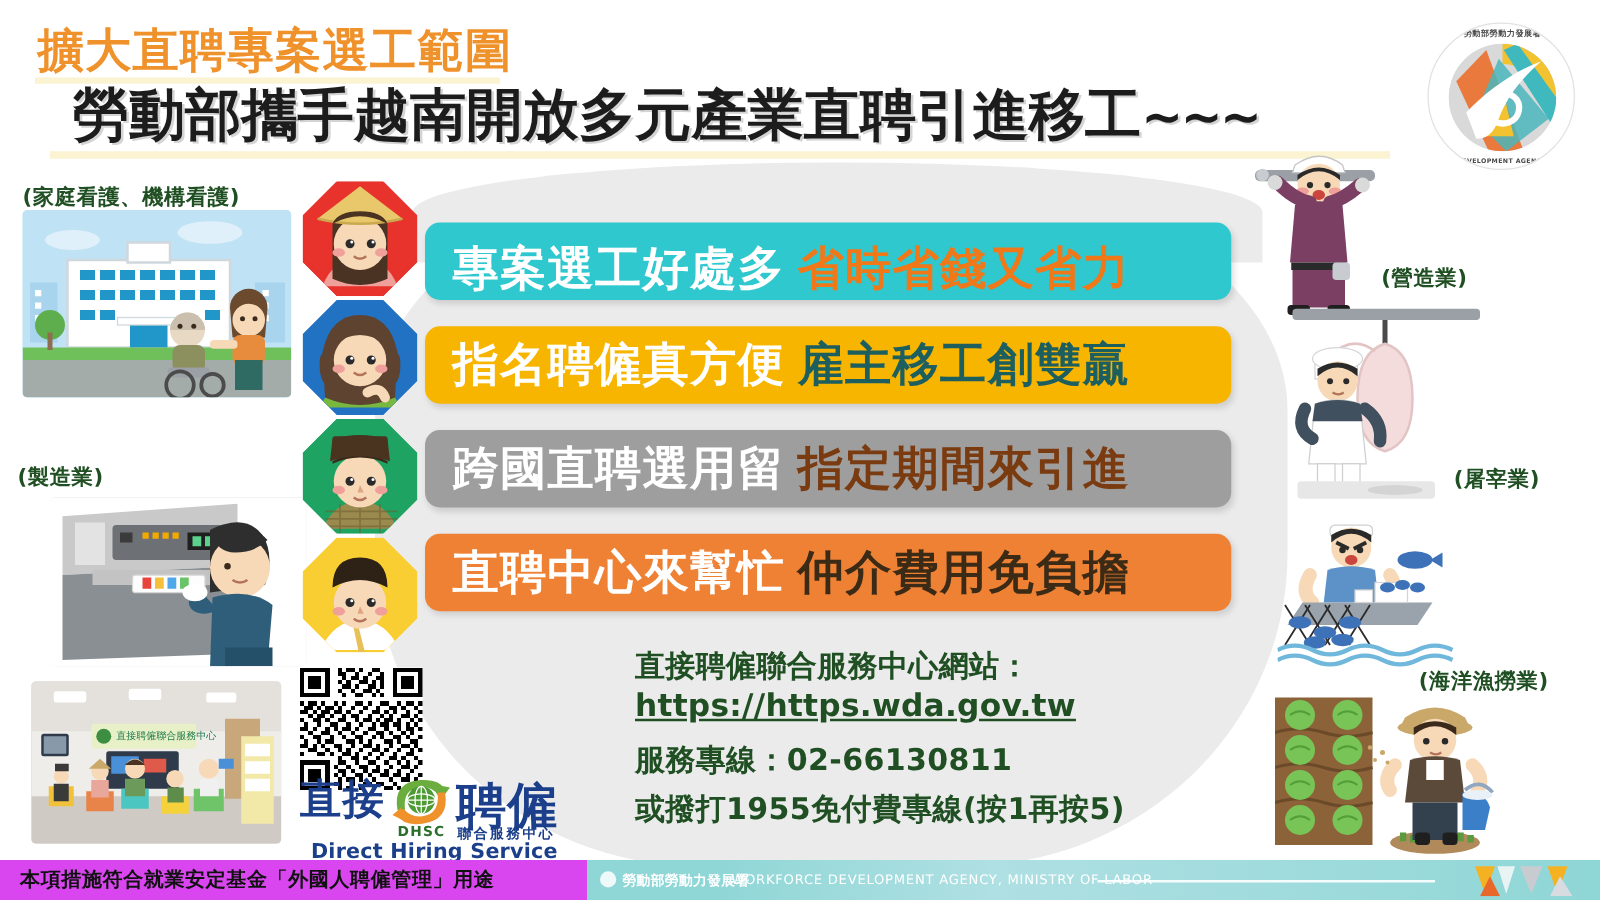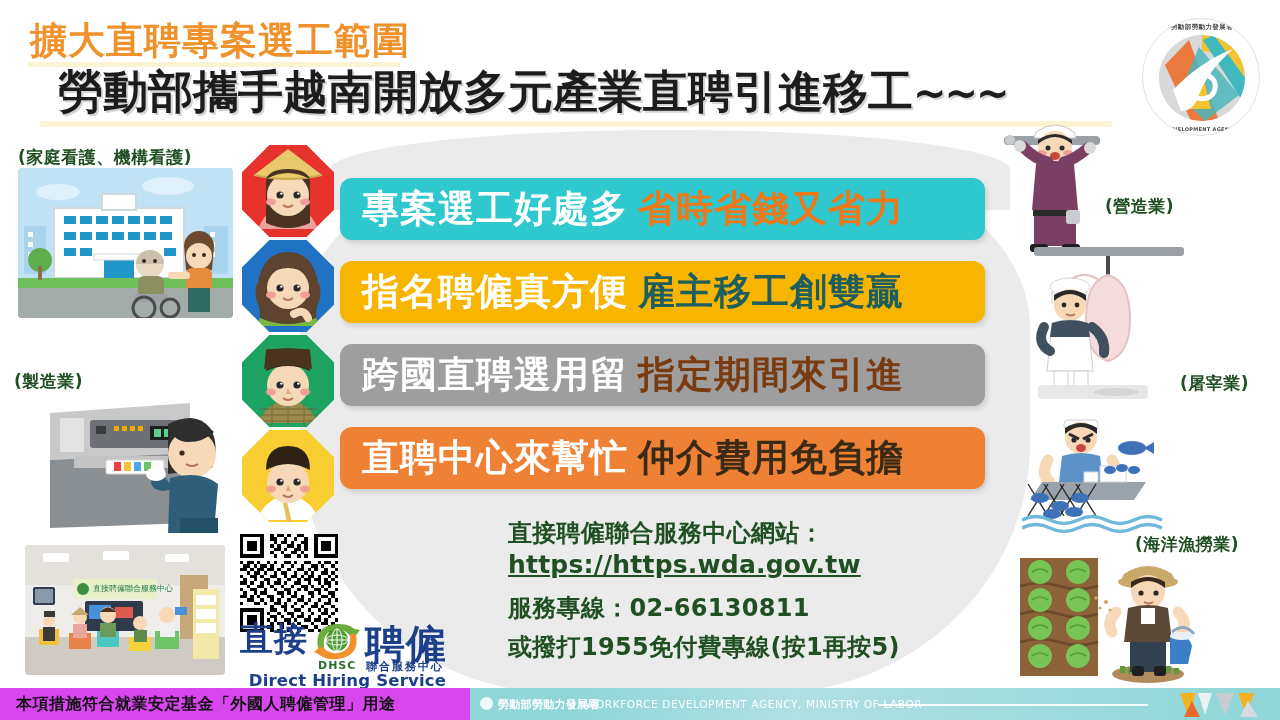--- a/index.html
+++ b/index.html
@@ -66,21 +66,21 @@
   }
 
   
   .bar {
     position:absolute; left:340px; width:645px; height:62px;
     border-radius:12px; display:flex; align-items:center;
     padding-left:22px; box-shadow:2px 3px 5px rgba(0,0,0,.13);
   }
   .bar span { font-size:37px; font-weight:bold; letter-spacing:1px;
     font-family:"DejaVu Sans","Liberation Sans",sans-serif; white-space:nowrap; }
-  #bar0 { top:178px; background:#2FC8CE; }
+  #bar0 { top:178px; background:#2FC8CE;align-items:flex-end; }
   #bar1 { top:261px; background:#F8B500; }
   #bar2 { top:344px; background:#9E9E9E; }
   #bar3 { top:427px; background:#EF8134; }
 
   
   .octa {
     position:absolute; width:92px; height:92px;
     clip-path:polygon(30% 0,70% 0,100% 30%,100% 70%,70% 100%,30% 100%,0 70%,0 30%);
     overflow:hidden;
   }
@@ -341,21 +341,21 @@
       <rect x="34" y="98" width="42" height="30" fill="#7A3F63"></rect>
       <rect x="66" y="92" width="14" height="14" rx="3" fill="#C8CCD0"></rect>
       <path d="M22 28 q14 14 26 16" stroke="#7A3F63" stroke-width="11" fill="none" stroke-linecap="round"></path>
       <path d="M88 30 q-14 12 -24 14" stroke="#7A3F63" stroke-width="11" fill="none" stroke-linecap="round"></path>
       <circle cx="20" cy="28" r="6" fill="#DADADA"></circle>
         <circle cx="90" cy="30" r="6" fill="#DADADA"></circle>
       <rect x="30" y="126" width="18" height="8" rx="3" fill="#1f1f1f"></rect>
       <rect x="62" y="126" width="18" height="8" rx="3" fill="#1f1f1f"></rect>
     </svg>
   </div>
-  <div class="lbl" style="left:1105px; top:195px;">(營造業)</div>
+  <div class="lbl" style="left:1105px; top:211px;">(營造業)</div>
 
   <div class="ri" style="left:1030px; top:245px;">
     <svg width="180" height="160" viewBox="0 0 180 160">
       <rect x="4" y="2" width="150" height="9" rx="3" fill="#9AA0A6"></rect>
       <rect x="76" y="11" width="4" height="22" fill="#4a4a4a"></rect>
       <path d="M78 30 q-22 6 -22 44 q0 36 22 42 q22 -6 22 -42 q0 -38 -22 -44z" fill="#F5DCDC" stroke="#E3C4C4" stroke-width="2"></path>
       <path d="M34 40 q18 -18 36 -4" stroke="#E3C4C4" stroke-width="2" fill="none"></path>
       <path d="M22 44 q20 -12 34 2 l0 12 h-34z" fill="#ffffff" stroke="#d5d5d5"></path>
       <ellipse cx="40" cy="42" rx="20" ry="9" fill="#ffffff" stroke="#d5d5d5"></ellipse>
       <circle cx="40" cy="60" r="16" fill="#F7D9B8"></circle>
@@ -366,21 +366,21 @@
       <path d="M22 78 q18 -6 36 0 l5 48 h-46z" fill="#ffffff" stroke="#cfcfcf"></path>
       <path d="M22 78 q18 -6 36 0 l2 14 h-40z" fill="#41505F"></path>
       <path d="M14 82 q-8 16 6 24" stroke="#41505F" stroke-width="10" fill="none" stroke-linecap="round"></path>
       <path d="M62 82 q14 10 12 26" stroke="#41505F" stroke-width="10" fill="none" stroke-linecap="round"></path>
       <rect x="24" y="126" width="14" height="26" fill="#ffffff" stroke="#cfcfcf"></rect>
       <rect x="44" y="126" width="14" height="26" fill="#ffffff" stroke="#cfcfcf"></rect>
       <rect x="8" y="140" width="110" height="14" rx="3" fill="#E7E7E7"></rect>
       <ellipse cx="86" cy="147" rx="22" ry="4" fill="#D4D4D4"></ellipse>
     </svg>
   </div>
-  <div class="lbl" style="left:1163px; top:372px;margin-left:17px;">(屠宰業)</div>
+  <div class="lbl" style="left:1163px; top:372px;">(屠宰業)</div>
 
   <div class="ri" style="left:1022px; top:412px;">
     <svg width="190" height="130" viewBox="0 0 190 130">
       <rect x="42" y="8" width="34" height="10" rx="4" fill="#ffffff" stroke="#cfcfcf"></rect>
       <circle cx="59" cy="26" r="16" fill="#F7D9B8"></circle>
       <path d="M43 22 q16 -14 32 0 l0 -6 q-16 -10 -32 0z" fill="#2a2a2a"></path>
       <path d="M47 22 l10 5" stroke="#2a2a2a" stroke-width="3"></path>
         <path d="M71 22 l-10 5" stroke="#2a2a2a" stroke-width="3"></path>
       <circle cx="52" cy="28" r="2.6" fill="#2a2a2a"></circle>
         <circle cx="66" cy="28" r="2.6" fill="#2a2a2a"></circle>

